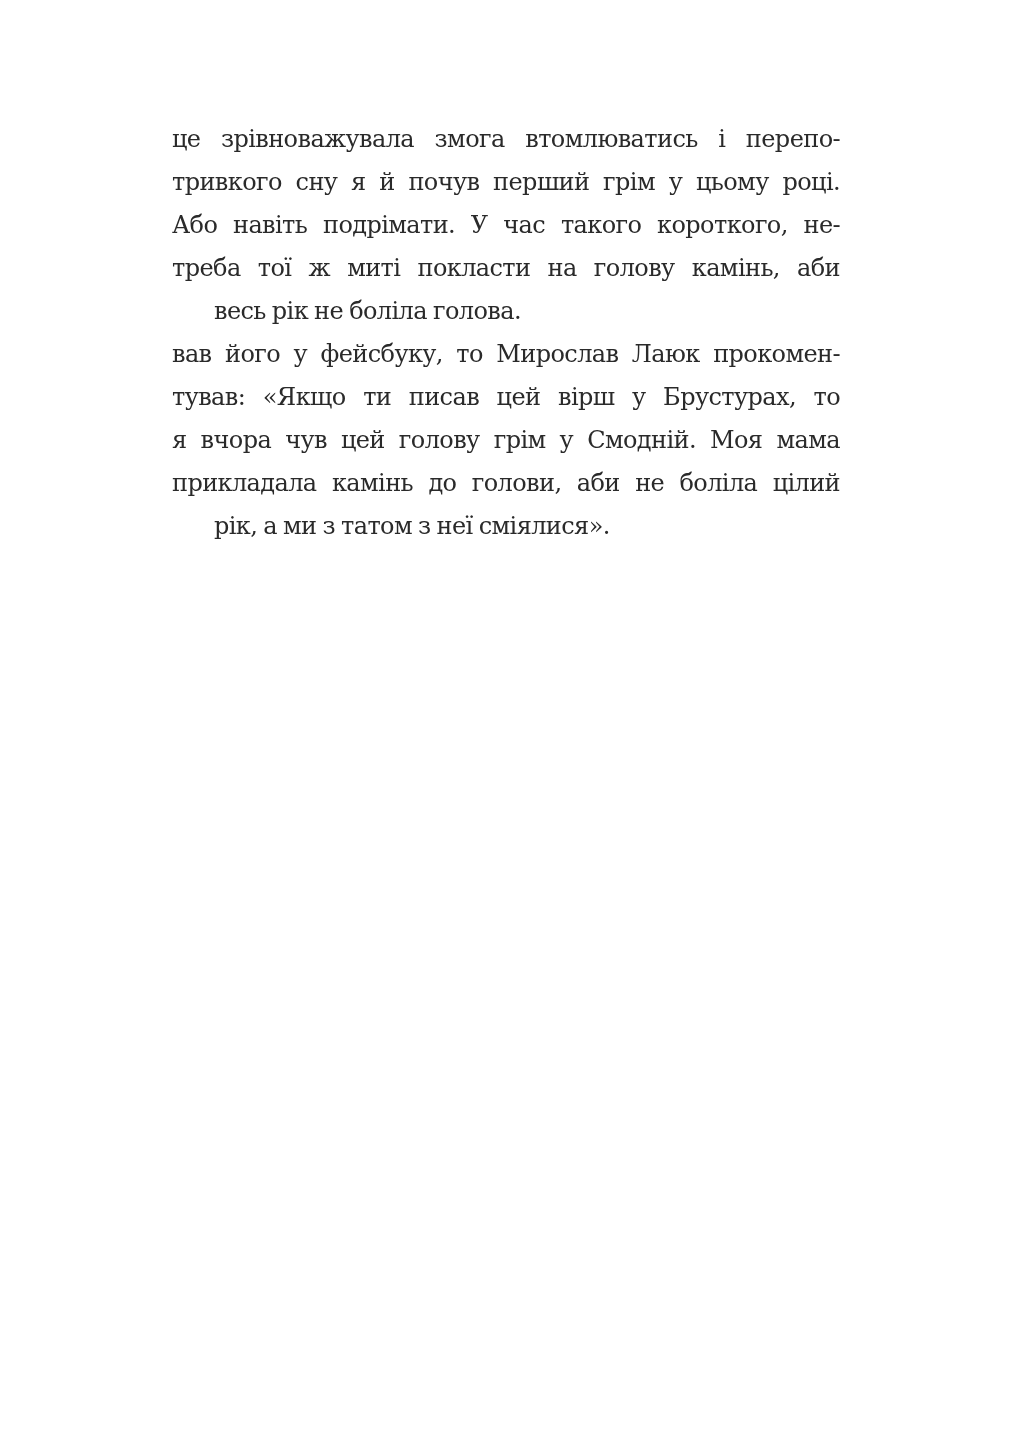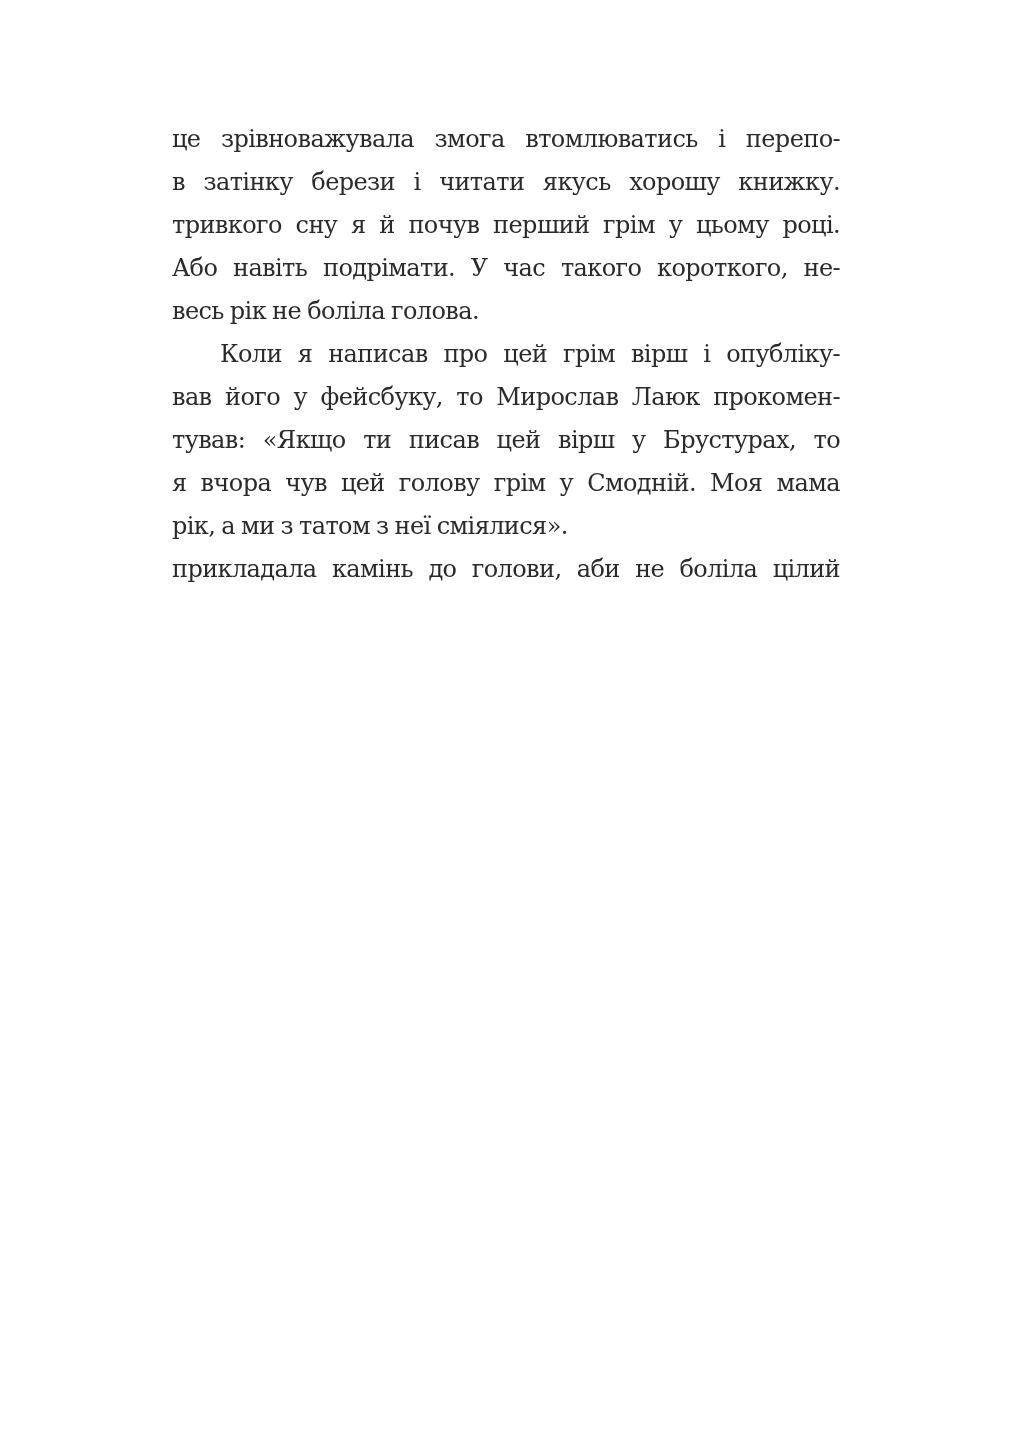--- a/index.html
+++ b/index.html
@@ -36,45 +36,45 @@
       display: block;
       height: 43px;
       white-space: nowrap;
       text-align: justify;
       text-align-last: justify;
       letter-spacing: -0.6px;
       word-spacing: -1px;
     }
     .line.last {
       text-align-last: left;
+      margin-left: 42px;
     }
     .line.indent {
       padding-left: 48px;
     }
     .paragraph {
       margin: 0;
     }
   </style>
 </head>
 <body>
 
 <div class="page">
   <div class="text-block">
 
     <div class="paragraph">
       <span class="line">це зрівноважувала змога втомлюватись і перепо-</span>
-      <span class="line">в затінку берези і читати якусь хорошу книжку.</span>
       <span class="line">тривкого сну я й почув перший грім у цьому році.</span>
       <span class="line">Або навіть подрімати. У час такого короткого, не-</span>
+      <span class="line">треба тої ж миті покласти на голову камінь, аби</span>
       <span class="line last">весь рік не боліла голова.</span>
     </div>
 
     <div class="paragraph">
-      <span class="line indent">Коли я написав про цей грім вірш і опубліку-</span>
       <span class="line">вав його у фейсбуку, то Мирослав Лаюк прокомен-</span>
       <span class="line">тував: «Якщо ти писав цей вірш у Брустурах, то</span>
       <span class="line">я вчора чув цей голову грім у Смодній. Моя мама</span>
+      <span class="line">прикладала камінь до голови, аби не боліла цілий</span>
       <span class="line last">рік, а ми з татом з неї сміялися».</span>
-      <span class="line">прикладала камінь до голови, аби не боліла цілий</span>
     </div>
 
   </div>
 </div>
 
 </body></html>

